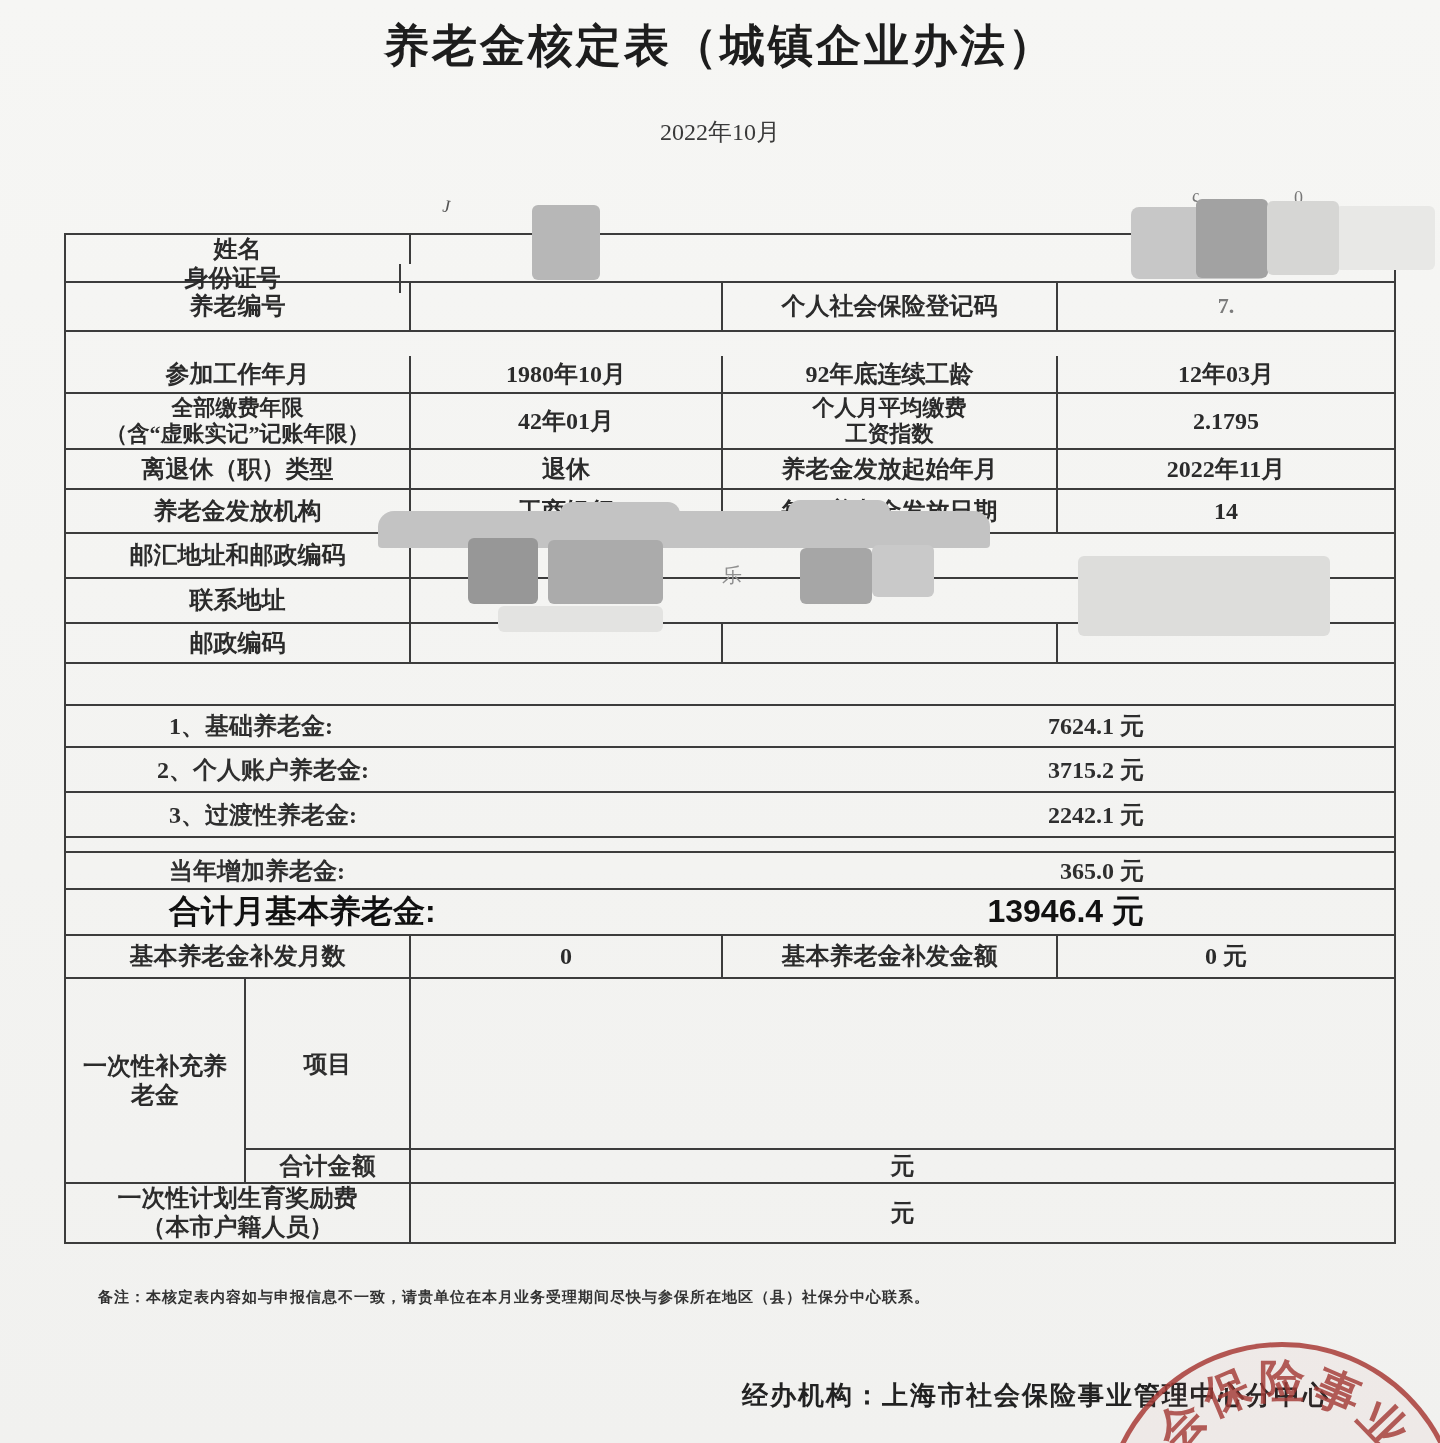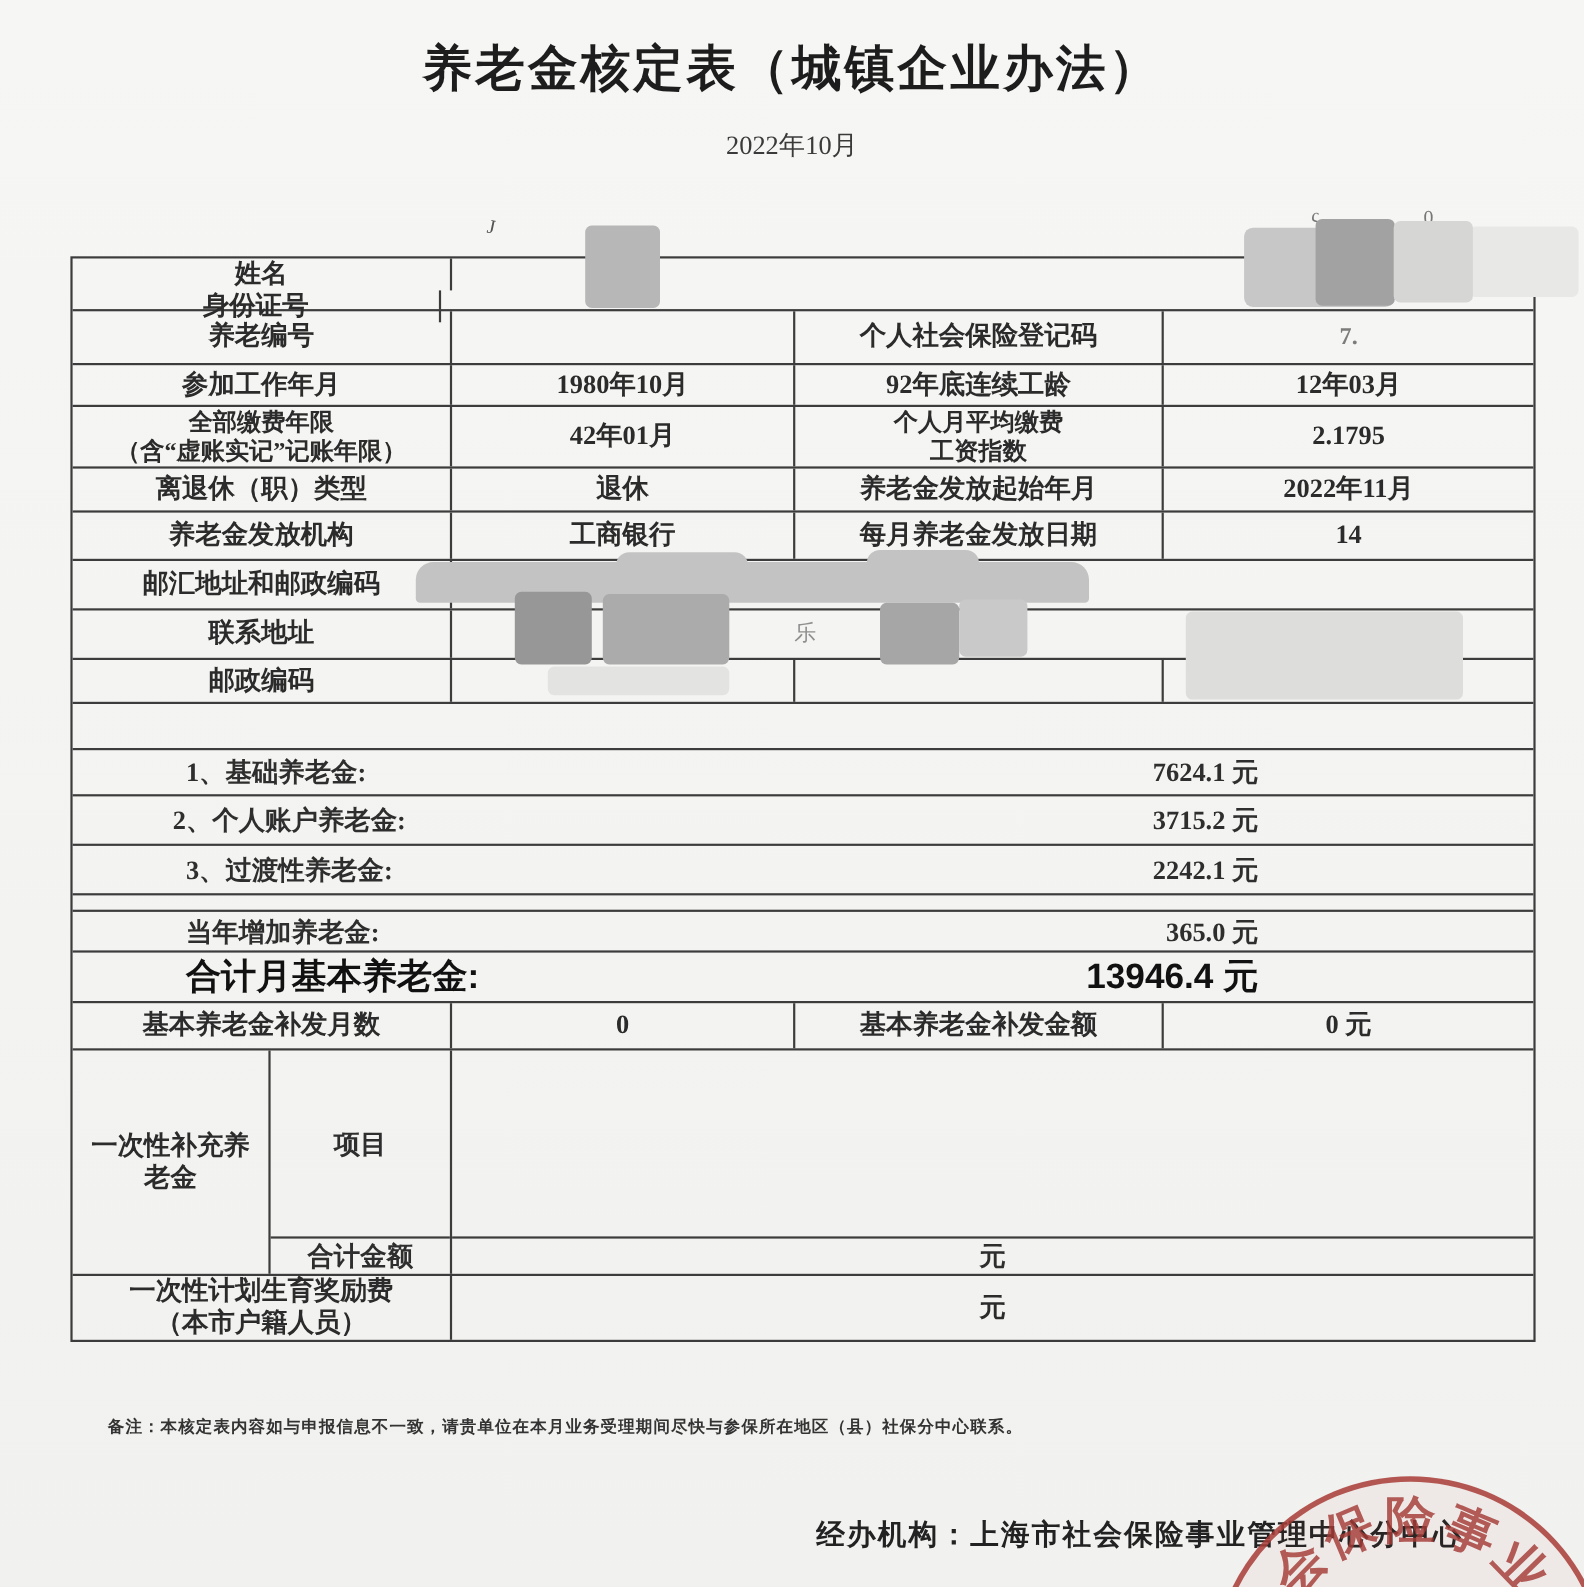--- a/index.html
+++ b/index.html
@@ -5,21 +5,21 @@
   html,body{margin:0;padding:0;}
   .page{
     position:relative;
     width:1440px;height:1443px;
     background:linear-gradient(180deg,#f6f6f4 0%,#f3f3f1 60%,#f1f1ef 100%);
     font-family:"Liberation Serif","DejaVu Serif",serif;
     color:#2e2e2e;
     overflow:hidden;
   }
   .title{
-    position:absolute;top:32px;left:0;width:100%;
+    position:absolute;top:16px;left:0;width:100%;
     text-align:center;font-size:45px;font-weight:700;letter-spacing:3px;color:#1d1d1d;
   }
   .subtitle{
     position:absolute;top:116px;left:0;width:100%;
     text-align:center;font-size:24px;color:#3a3a3a;
   }
   
   .tbl{
     position:absolute;left:64px;top:233px;width:1332px;
     border:2px solid #3c3c3c;box-sizing:border-box;
@@ -28,21 +28,21 @@
   .tr{display:flex;border-bottom:2px solid #3c3c3c;box-sizing:border-box;}
   .tr:last-child{border-bottom:none;}
   .td{
     border-right:2px solid #3c3c3c;box-sizing:border-box;
     display:flex;align-items:center;justify-content:center;
     text-align:center;font-size:24px;font-weight:600;color:#2b2b2b;
     flex-direction:column;line-height:1.2;
   }
   .td:last-child{border-right:none;}
   .c1{width:345px;}.c2{width:312px;}.c3{width:335px;}.c4{flex:1;}
-  .h48{height:48px;flex-direction:column;}.h49{height:49px;}.h38{height:38px;}.h56{height:56px;}
+  .h48{height:48px;flex-direction:column;}.h49{height:49px;}.h38{height:38px;margin-top:24px;}.h56{height:56px;}
   .h40{height:40px;}.h44{height:44px;}.h45{height:45px;}
   .small{font-size:22px;}
   .val{font-weight:600;}
   
   .r10{height:272px;}
   .inner{flex:1;display:flex;flex-direction:column;}
   .irow{border-bottom:2px solid #3c3c3c;box-sizing:border-box;position:relative;
         display:flex;align-items:center;font-size:24px;font-weight:600;padding-left:33px;}
   .irow:last-child{border-bottom:none;}
   .ilabel{margin-left:70px;}

